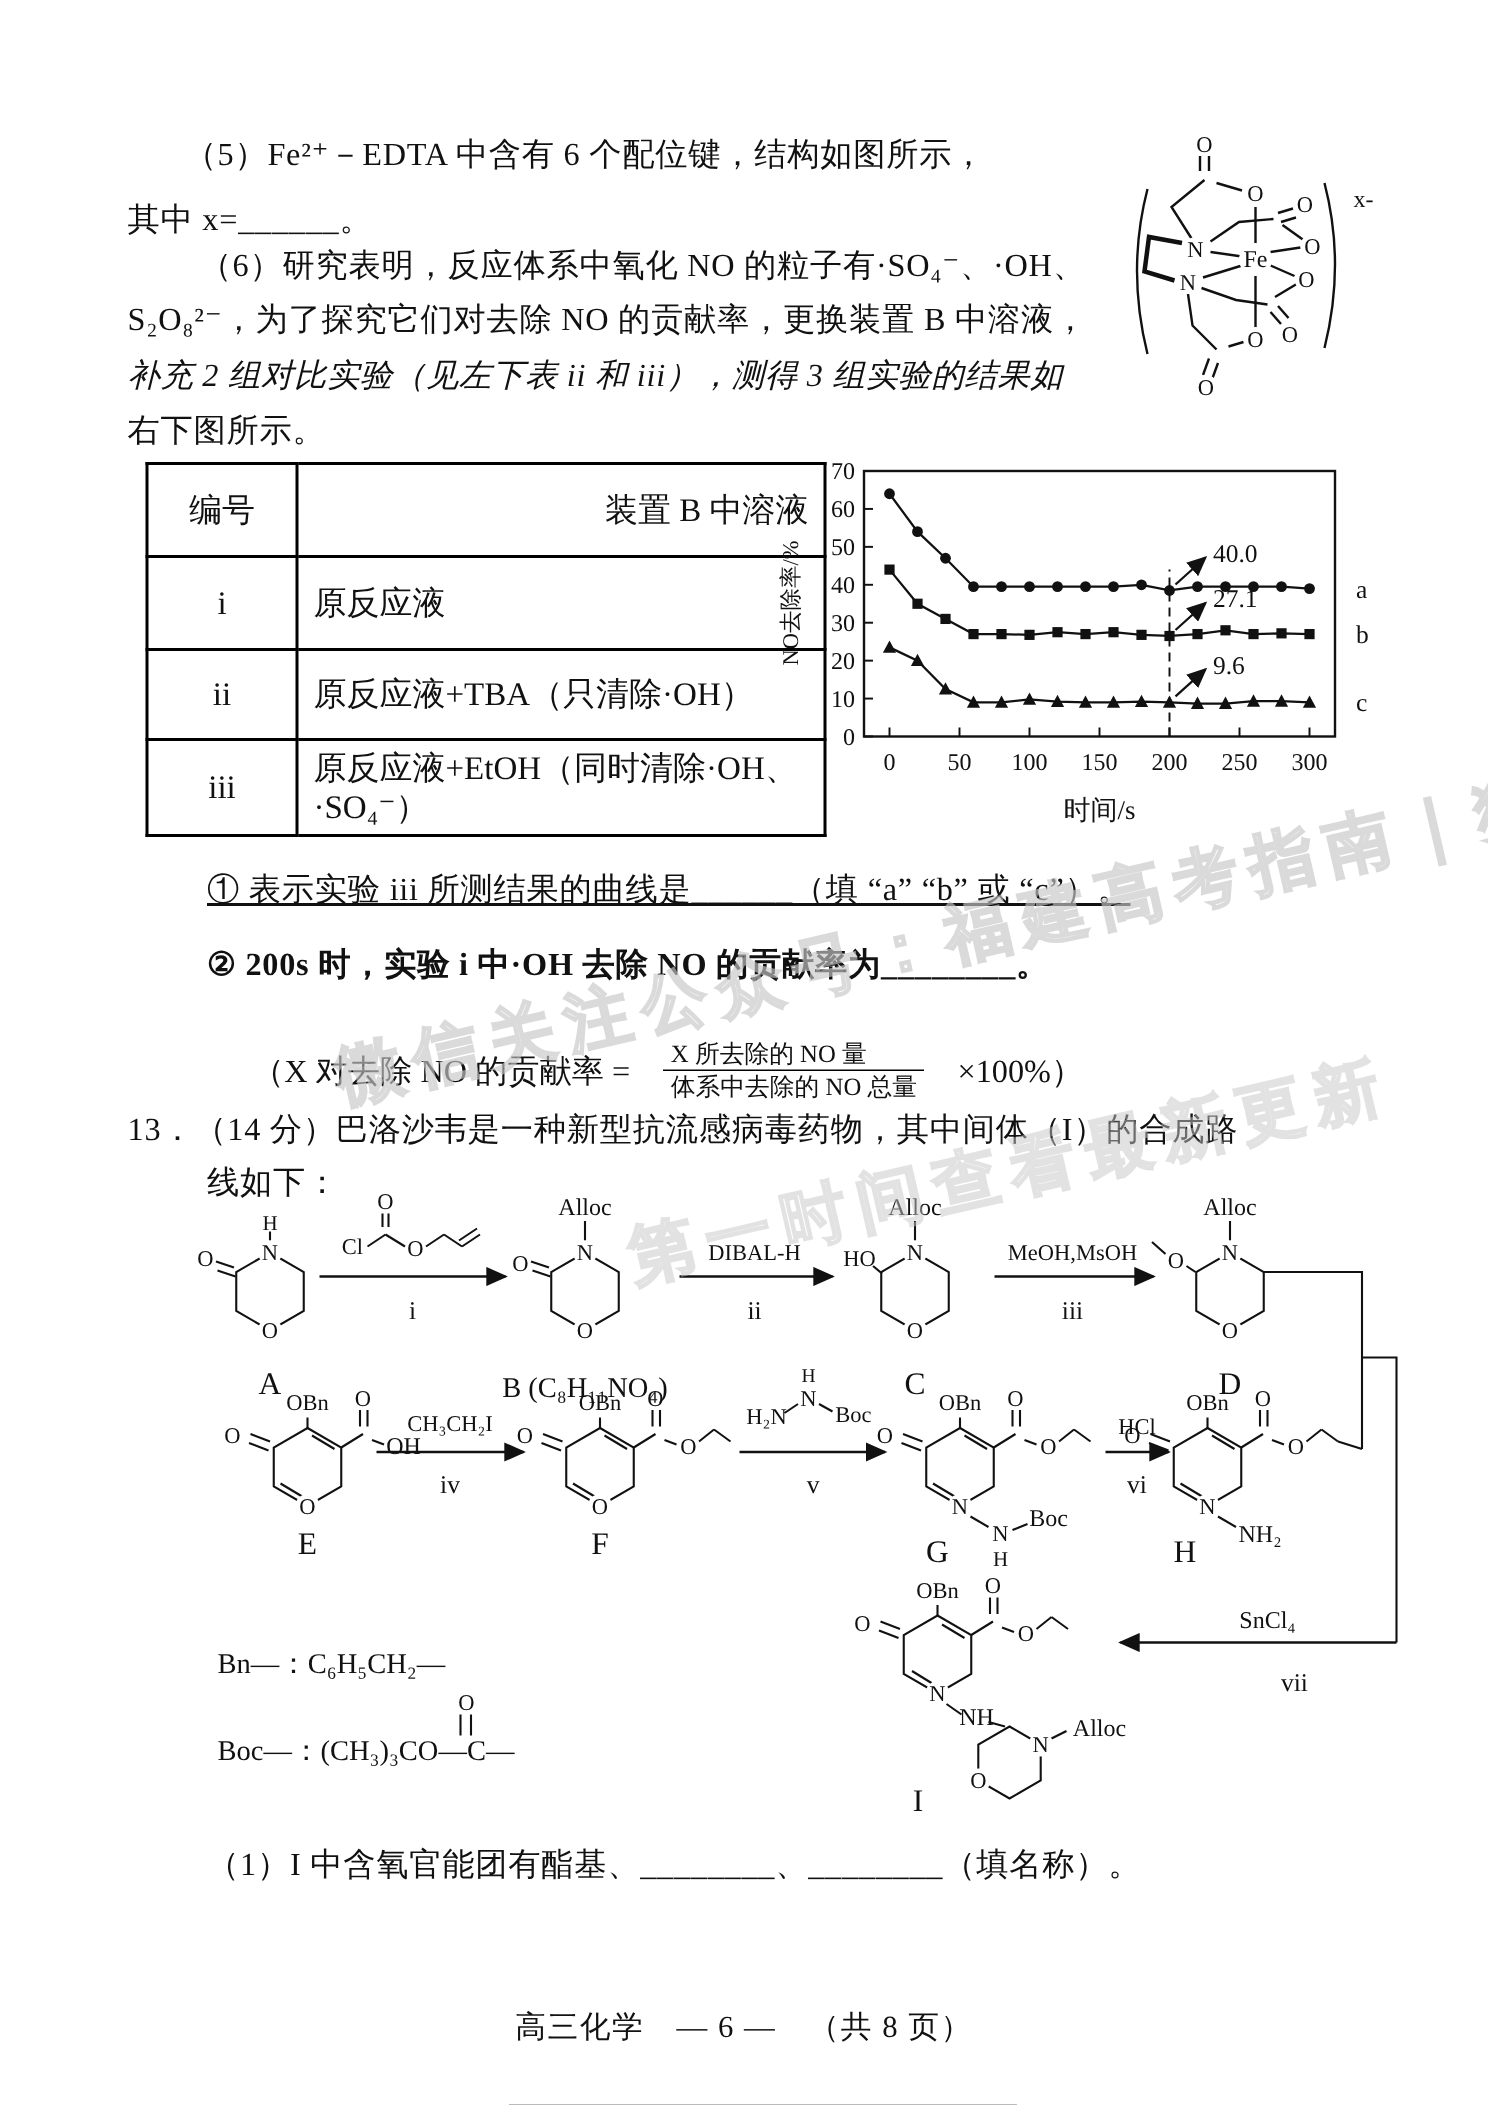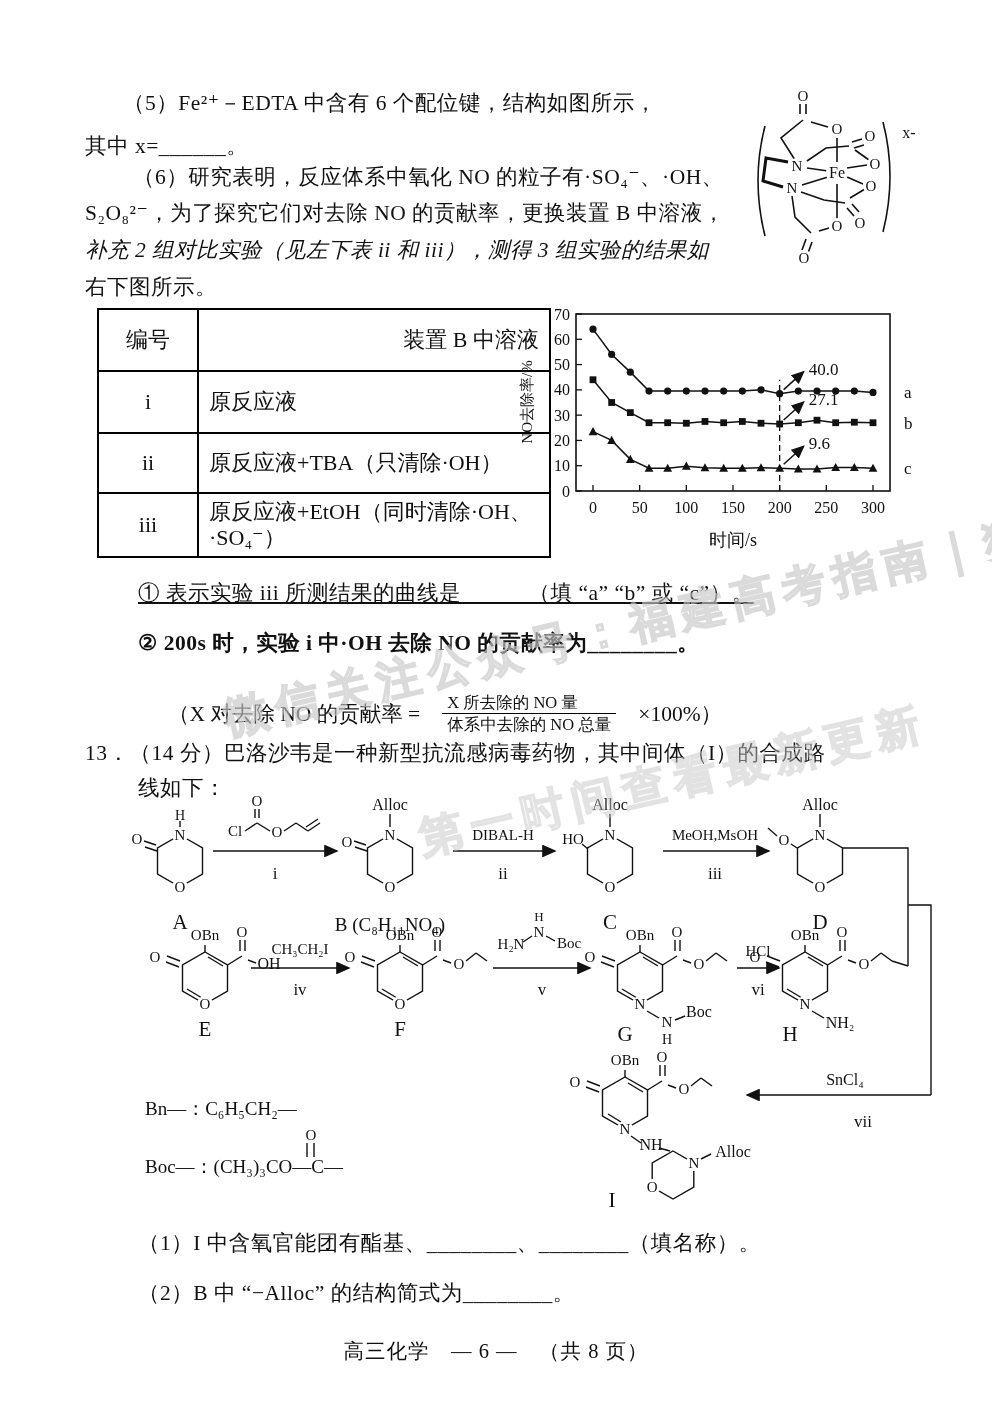--- a/index.html
+++ b/index.html
@@ -491,17 +491,16 @@
     </g>
 
     <g font-size="19" text-anchor="start">
       <text x="60" y="322">Bn—：C₆H₅CH₂—</text>
       <text x="60" y="380">Boc—：(CH₃)₃CO—C—</text>
     </g>
   </svg>
   </div>
 
   <div class="tl" style="left:138px;top:1228px;">（1）I 中含氧官能团有酯基、________、________（填名称）。</div>
-  <div class="tl" style="left:138px;top:1278px;">（2）B 中 “−Alloc” 的结构简式为________。</div>
 
   <div class="footer">高三化学　— 6 —　（共 8 页）</div>
 
 </div>
 
 </body></html>

